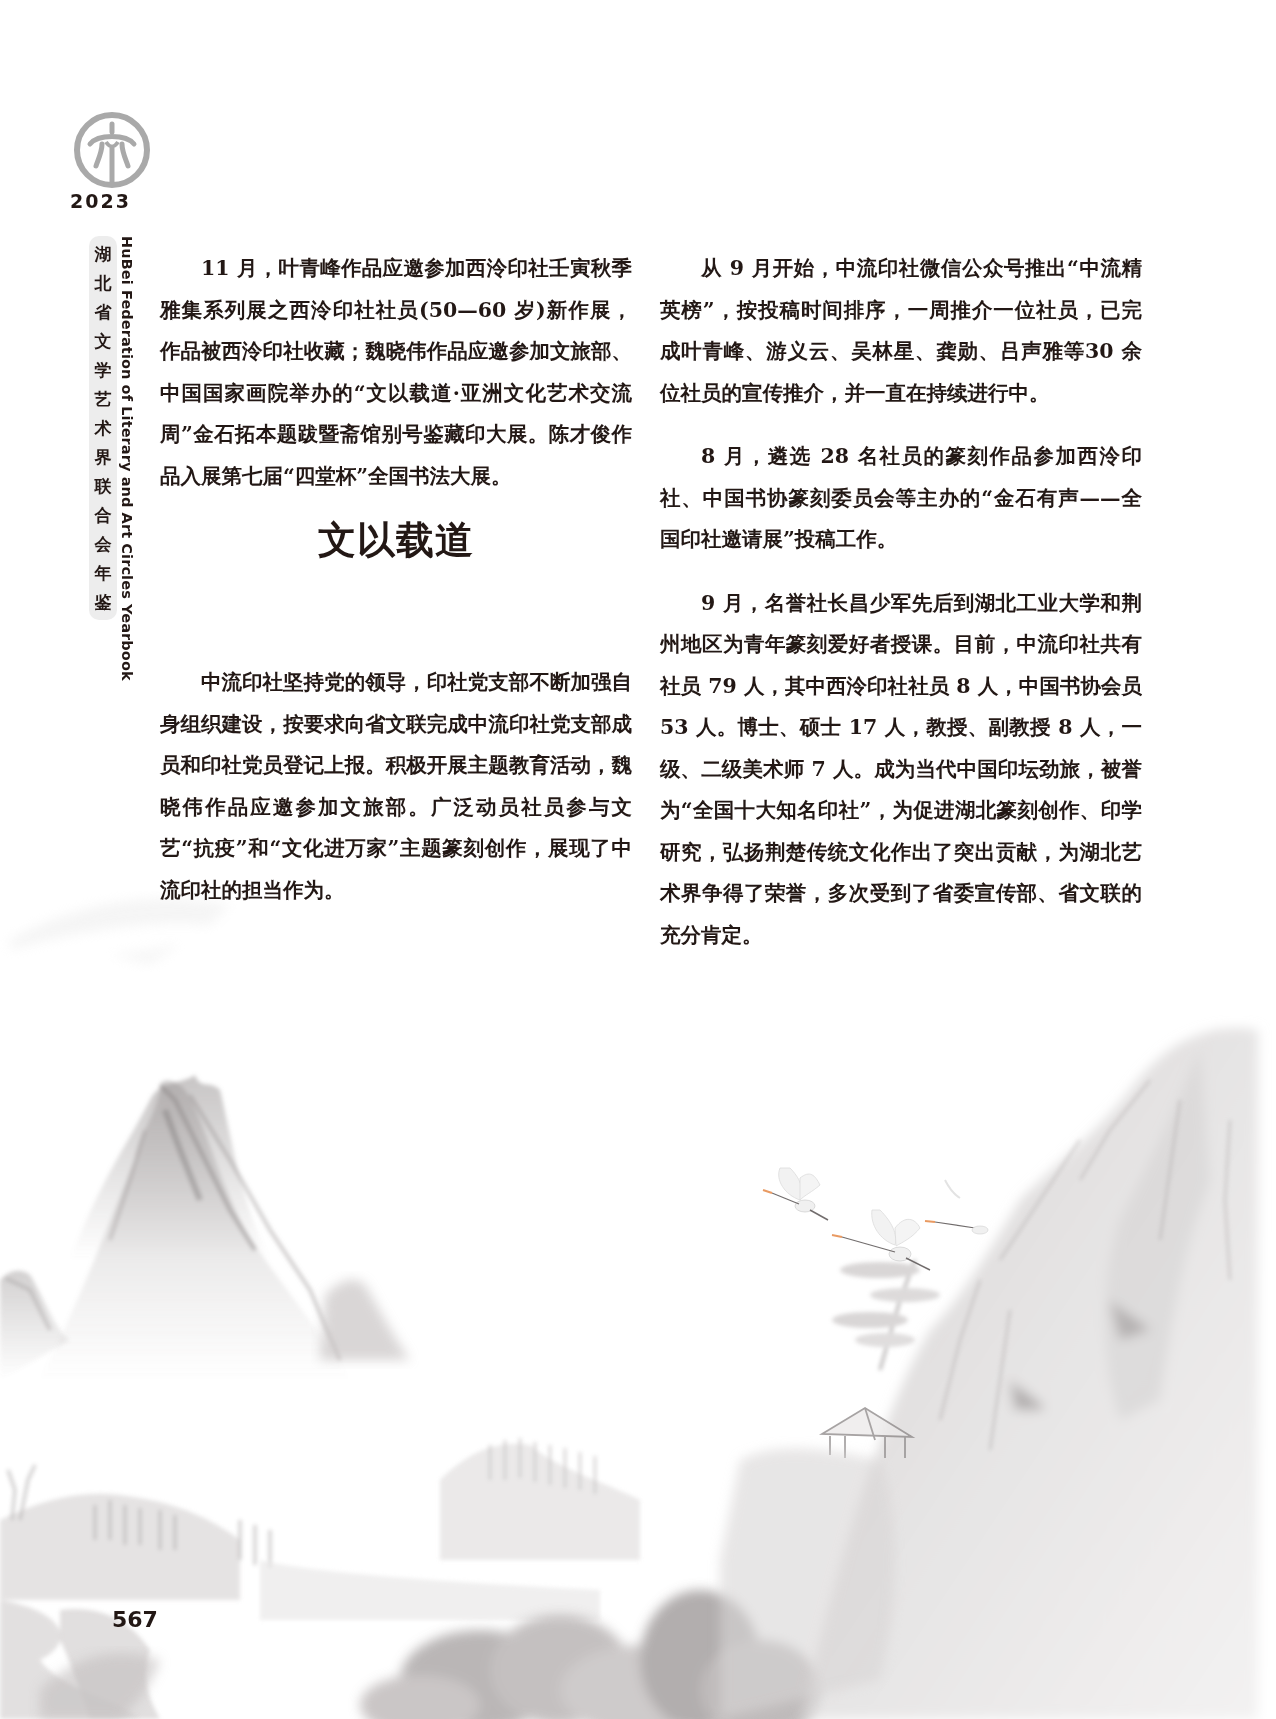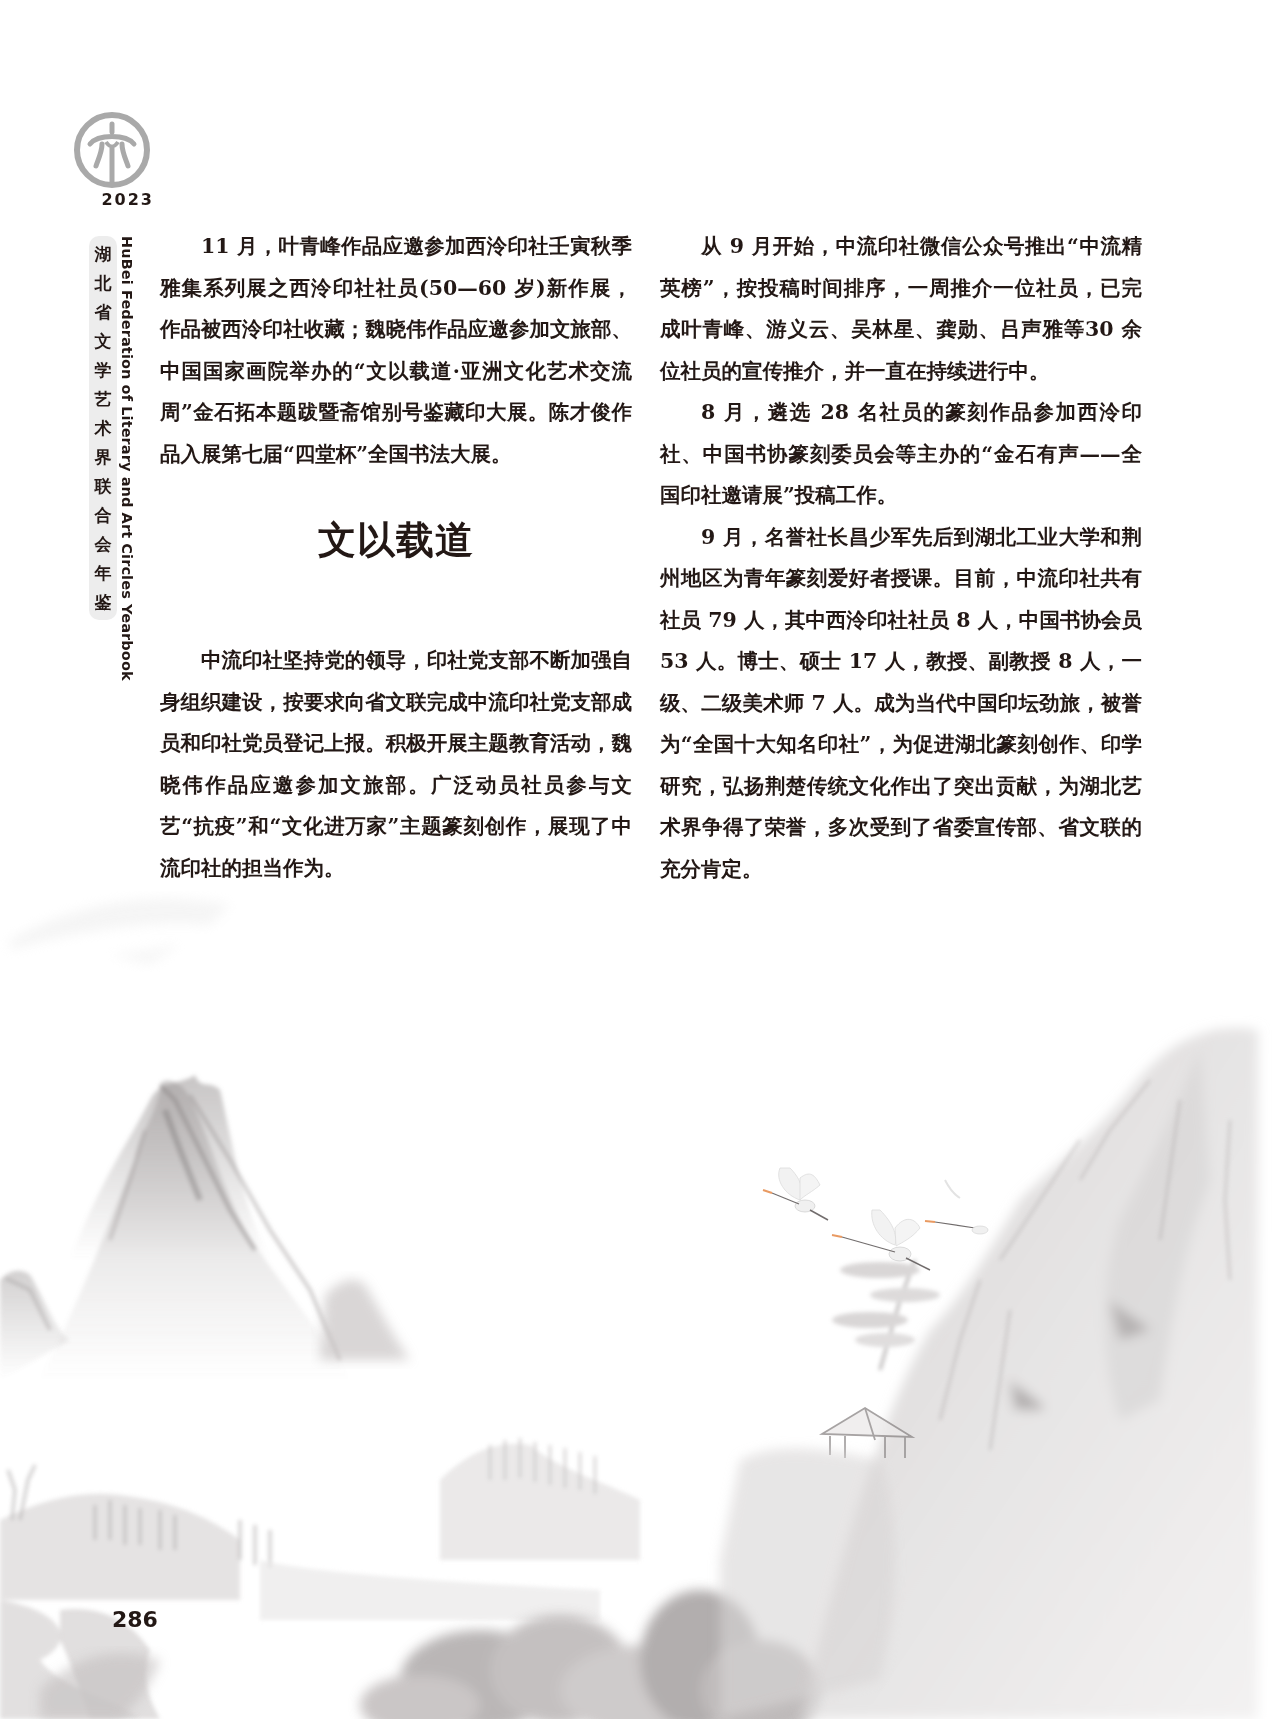--- a/index.html
+++ b/index.html
@@ -4,40 +4,40 @@
   <style>
     * { margin: 0; padding: 0; box-sizing: border-box; }
     html, body { width: 1276px; height: 1719px; background: #ffffff; overflow: hidden; }
     body { position: relative; font-family: "DejaVu Serif", "Liberation Serif", serif; color: #231815; }
 
     
     .painting { position: absolute; left: 0; top: 0; width: 1276px; height: 1719px; z-index: 0; pointer-events: none; }
 
     
     .logo { position: absolute; left: 72px; top: 110px; width: 80px; height: 80px; z-index: 2; }
-    .year { position: absolute; left: 70px; top: 190px; width: 84px; text-align: right;
+    .year { position: absolute; left: 70px; top: 190px; width: 84px; text-align: left;
             font-family: "DejaVu Sans", "Liberation Sans", sans-serif; font-weight: 700;
-            font-size: 16px; letter-spacing: 2px; color: #231815; z-index: 2; }
+            font-size: 19px; letter-spacing: 2px; color: #231815; z-index: 2; }
 
     
     .side-pill { position: absolute; left: 89px; top: 236px; width: 28px; height: 384px;
                  background: #ededed; border-radius: 10px; z-index: 2;
                  display: flex; flex-direction: column; align-items: center; justify-content: space-between;
                  padding: 8px 0; }
     .side-pill span { font-family: "DejaVu Sans", "Liberation Sans", sans-serif; font-weight: 700;
                       font-size: 17px; line-height: 20px; color: #231815; }
     .side-en { position: absolute; left: 117px; top: 236px; width: 18px; height: 384px; z-index: 2;
                writing-mode: vertical-rl; font-family: "DejaVu Sans", "Liberation Sans", sans-serif;
                font-weight: 700; font-size: 14.5px; color: #231815; letter-spacing: 0.1px; white-space: nowrap; }
 
     
     .col { position: absolute; z-index: 2; font-size: 20.5px; font-weight: 700; line-height: 41.5px; text-align: justify; text-justify: inter-character; }
     .col-left { left: 160px; top: 226px; width: 472px; }
     .col-right { left: 660px; top: 226px; width: 482px; }
-    .para { text-indent: 2em; }
+    .para { text-indent: 2em; margin-top: 22px; }
     .section-heading { position: absolute; left: 160px; top: 515px; width: 472px; text-align: center; z-index: 2;
                        font-family: "DejaVu Sans", "Liberation Sans", sans-serif; font-weight: 700;
                        font-size: 38px; letter-spacing: 1px; color: #231815; }
     .col-left-2 { top: 640px; }
 
     .page-number { position: absolute; left: 112px; top: 1607px; z-index: 2;
                    font-family: "DejaVu Sans", "Liberation Sans", sans-serif; font-weight: 700;
                    font-size: 22px; color: #231815; }
   </style>
 </head>
@@ -230,13 +230,13 @@
 <div class="col col-left col-left-2">
   <p class="para">中流印社坚持党的领导，印社党支部不断加强自身组织建设，按要求向省文联完成中流印社党支部成员和印社党员登记上报。积极开展主题教育活动，魏晓伟作品应邀参加文旅部。广泛动员社员参与文艺“抗疫”和“文化进万家”主题篆刻创作，展现了中流印社的担当作为。</p>
 </div>
 
 <div class="col col-right">
   <p class="para">从 9 月开始，中流印社微信公众号推出“中流精英榜”，按投稿时间排序，一周推介一位社员，已完成叶青峰、游义云、吴林星、龚勋、吕声雅等30 余位社员的宣传推介，并一直在持续进行中。</p>
   <p class="para">8 月，遴选 28 名社员的篆刻作品参加西泠印社、中国书协篆刻委员会等主办的“金石有声——全国印社邀请展”投稿工作。</p>
   <p class="para">9 月，名誉社长昌少军先后到湖北工业大学和荆州地区为青年篆刻爱好者授课。目前，中流印社共有社员 79 人，其中西泠印社社员 8 人，中国书协会员 53 人。博士、硕士 17 人，教授、副教授 8 人，一级、二级美术师 7 人。成为当代中国印坛劲旅，被誉为“全国十大知名印社”，为促进湖北篆刻创作、印学研究，弘扬荆楚传统文化作出了突出贡献，为湖北艺术界争得了荣誉，多次受到了省委宣传部、省文联的充分肯定。</p>
 </div>
 
-<div class="page-number">286</div>
+<div class="page-number">567</div>
 
 </body></html>

